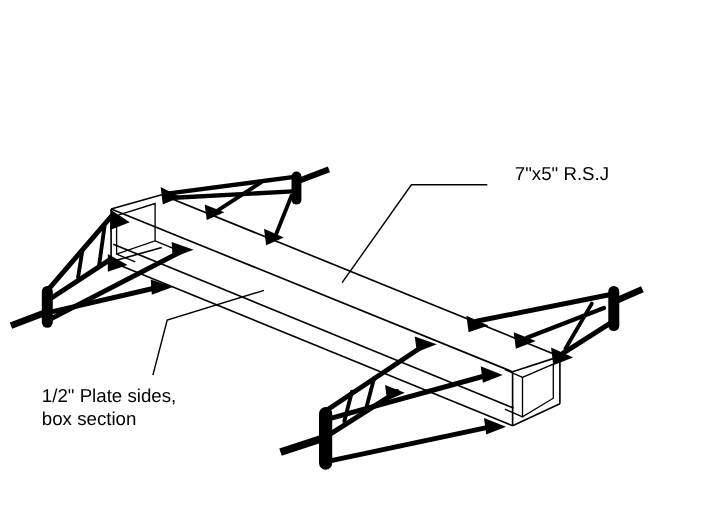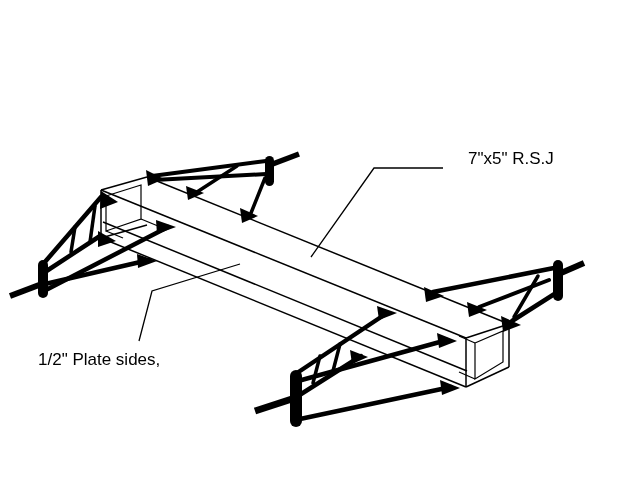--- a/index.html
+++ b/index.html
@@ -132,15 +132,16 @@
       <polyline class="lead" points="139,341 152,291 240,264"></polyline>
     </g>
   </svg>
 
   <div class="anno" id="rsj-label">
     <span>7"x5" R.S.J</span>
   </div>
 
   <div class="anno" id="plate-label">
     <div>1/2" Plate sides,</div>
+    <div>box section</div>
   </div>
 
 </div>
 
 </body></html>

